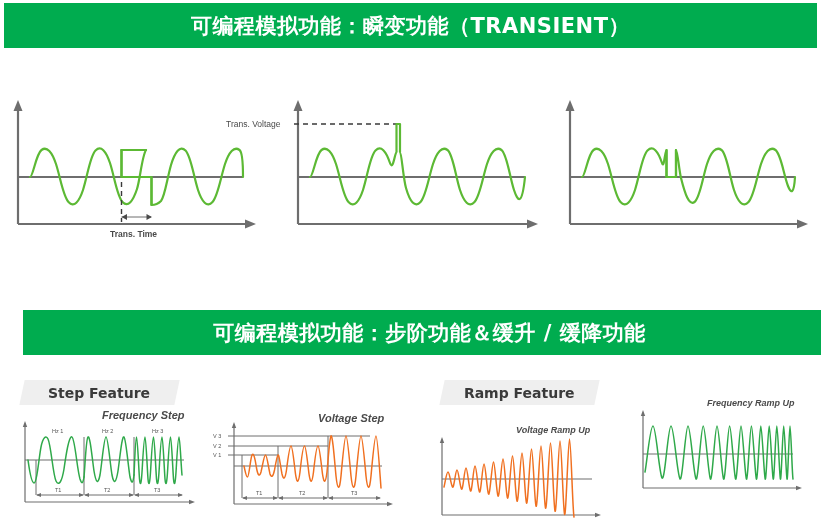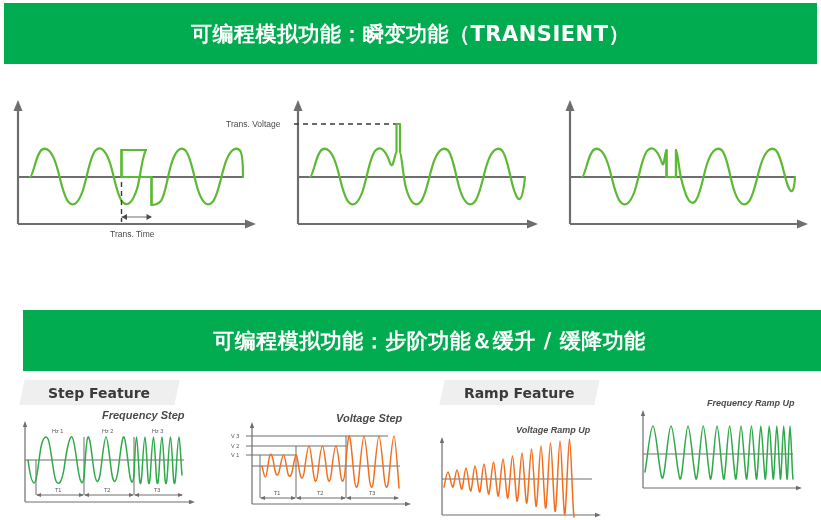--- a/index.html
+++ b/index.html
@@ -14,21 +14,21 @@
     overflow: hidden;
     font-family: "Liberation Sans", sans-serif;
     -webkit-font-smoothing: antialiased;
   }
 
   
   .header-bar {
     position: absolute;
     left: 4px;
     width: 813px;
-    height: 61px;
+    height: 45px;
     background: #00AC4F;
     display: flex;
     align-items: center;
     justify-content: center;
   }
   #header-transient { top: 3px; }
   #header-step      { top: 310px; margin-left: 19px; }
 
   .header-title {
     color: #ffffff;
@@ -82,21 +82,21 @@
   .lbl-ttl { font-size: 11px; font-weight: bold; font-style: italic; fill: #4a4a4a; }
   .lbl-ttl-sm { font-size: 9px; font-weight: bold; font-style: italic; fill: #4a4a4a; }
 </style>
 </head>
 <body>
 
 <div class="header-bar" id="header-transient">
   <span class="header-title">可编程模拟功能：瞬变功能（TRANSIENT）</span>
 </div>
 
-<div class="panel" id="panel-transient-1" style="left:0px; top:82px;">
+<div class="panel" id="panel-transient-1" style="left:0px; top:82px;font-weight:bold;">
   <svg class="chart-svg" width="270" height="160" viewBox="0 0 270 160">
 
     <path class="axis-line" d="M18 26 L18 142" stroke-width="2.2"></path>
     <path d="M18 18 L13.5 29 L22.5 29 Z" fill="#6e6e6e"></path>
 
     <path class="axis-line" d="M18 142 L248 142" stroke-width="2.2"></path>
     <path d="M256 142 L245 137.5 L245 146.5 Z" fill="#6e6e6e"></path>
 
     <path class="axis-line" d="M18 95 L243 95" stroke-width="2"></path>
 
@@ -266,21 +266,21 @@
     <path d="M122 88 L117 86 L117 90 Z" fill="#6e6e6e"></path>
     <text class="lbl-xs" x="92" y="85">T2</text>
 
     <path class="guide" d="M123 88 L170 88"></path>
     <path d="M122 88 L127 86 L127 90 Z" fill="#6e6e6e"></path>
     <path d="M171 88 L166 86 L166 90 Z" fill="#6e6e6e"></path>
     <text class="lbl-xs" x="142" y="85">T3</text>
   </svg>
 </div>
 
-<div class="panel" id="panel-volt-step" style="left:228px; top:408px;">
+<div class="panel" id="panel-volt-step" style="left:210px; top:408px;">
   <svg class="chart-svg" width="200" height="108" viewBox="0 0 200 108">
     <text class="lbl-ttl" x="108" y="14">Voltage Step</text>
 
     <path class="axis-line" d="M24 18 L24 96" stroke-width="1.2"></path>
     <path d="M24 14 L21.8 20 L26.2 20 Z" fill="#6e6e6e"></path>
     <path class="axis-line" d="M24 96 L178 96" stroke-width="1.2"></path>
     <path d="M183 96 L177 93.8 L177 98.2 Z" fill="#6e6e6e"></path>
 
     <path class="axis-line" d="M24 58 L172 58" stroke-width="1.2"></path>
 

